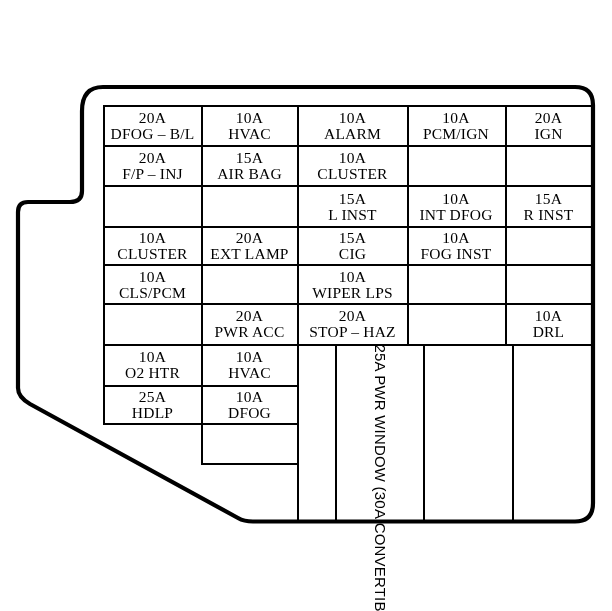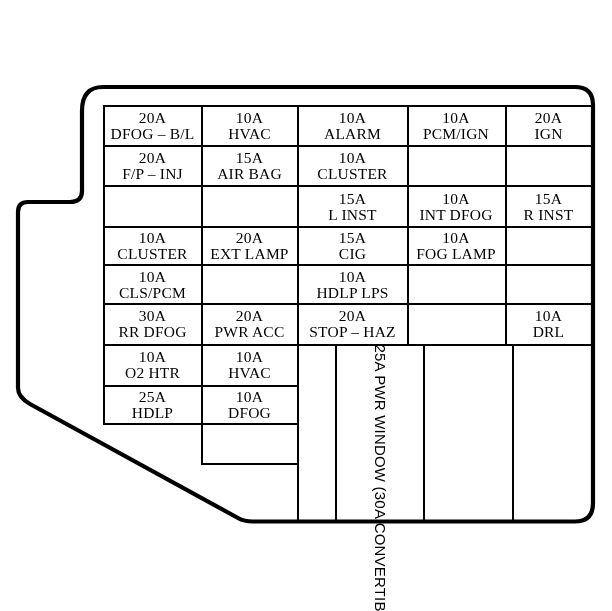--- a/index.html
+++ b/index.html
@@ -126,36 +126,32 @@
   <div class="cell" style="left:201px;top:227px;width:97px;height:38px">
     <span>20A</span>
     <span>EXT LAMP</span>
   </div>
   <div class="cell" style="left:298px;top:227px;width:109px;height:38px">
     <span>15A</span>
     <span>CIG</span>
   </div>
   <div class="cell" style="left:407px;top:227px;width:98px;height:38px">
     <span>10A</span>
-    <span>FOG LAMP</span>
+    <span>FOG INST</span>
   </div>
 
   <div class="cell" style="left:104px;top:265px;width:97px;height:39px">
     <span>10A</span>
     <span>CLS/PCM</span>
   </div>
   <div class="cell" style="left:298px;top:265px;width:109px;height:39px">
     <span>10A</span>
-    <span>HDLP LPS</span>
+    <span>WIPER LPS</span>
   </div>
 
-  <div class="cell" style="left:104px;top:304px;width:97px;height:40px">
-    <span>30A</span>
-    <span>RR DFOG</span>
-  </div>
   <div class="cell" style="left:201px;top:304px;width:97px;height:40px">
     <span>20A</span>
     <span>PWR ACC</span>
   </div>
   <div class="cell" style="left:298px;top:304px;width:109px;height:40px">
     <span>20A</span>
     <span>STOP – HAZ</span>
   </div>
   <div class="cell" style="left:505px;top:304px;width:87px;height:40px">
     <span>10A</span>

